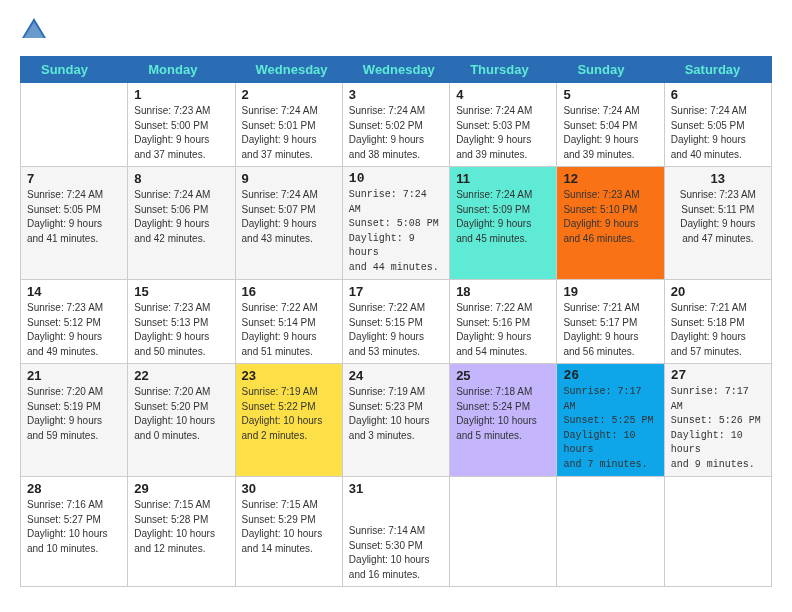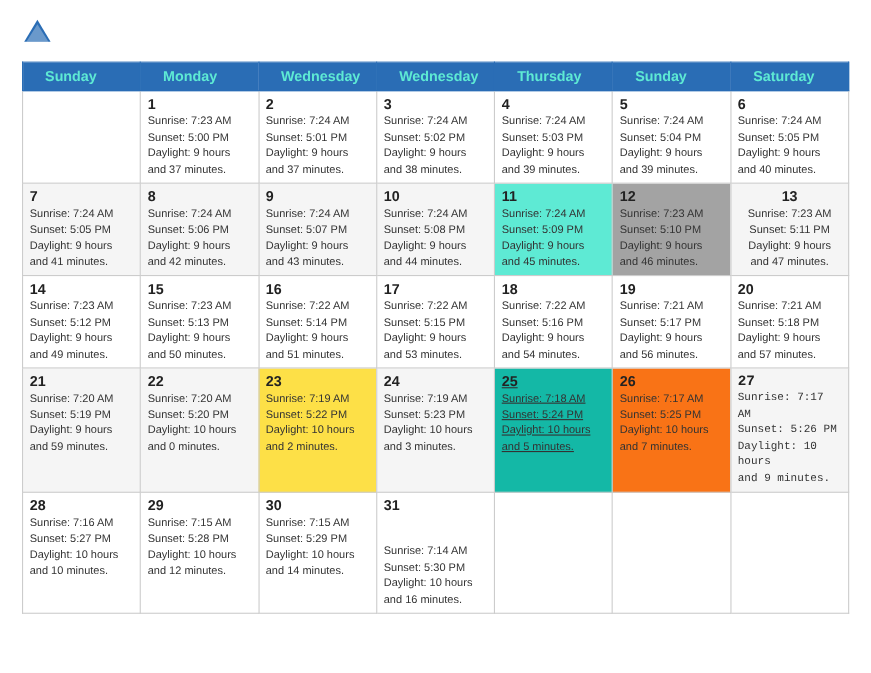--- a/index.html
+++ b/index.html
@@ -193,35 +193,35 @@
 Daylight: 9 hours
 and 42 minutes.</div>
           </td>
           <td style="background: rgb(245, 245, 245);">
             <div class="day-number">9</div>
             <div class="day-info" style="white-space: pre-line;">Sunrise: 7:24 AM
 Sunset: 5:07 PM
 Daylight: 9 hours
 and 43 minutes.</div>
           </td>
-          <td style="background: rgb(245, 245, 245);">
+          <td style="background: rgb(245, 245, 245); font-family: Liberation Mono, monospace;">
             <div class="day-number">10</div>
             <div class="day-info" style="white-space: pre-line;">Sunrise: 7:24 AM
 Sunset: 5:08 PM
 Daylight: 9 hours
 and 44 minutes.</div>
           </td>
           <td style="background: #5eead4;">
             <div class="day-number">11</div>
             <div class="day-info" style="white-space: pre-line;">Sunrise: 7:24 AM
 Sunset: 5:09 PM
 Daylight: 9 hours
 and 45 minutes.</div>
           </td>
-          <td style="background: #a3a3a3;">
+          <td style="background: #f97316;">
             <div class="day-number">12</div>
             <div class="day-info" style="white-space: pre-line;">Sunrise: 7:23 AM
 Sunset: 5:10 PM
 Daylight: 9 hours
 and 46 minutes.</div>
           </td>
           <td style="background: rgb(245, 245, 245); text-align: center;">
             <div class="day-number">13</div>
             <div class="day-info" style="white-space: pre-line;">Sunrise: 7:23 AM
 Sunset: 5:11 PM
@@ -302,28 +302,28 @@
 Daylight: 10 hours
 and 2 minutes.</div>
           </td>
           <td style="background: rgb(245, 245, 245);">
             <div class="day-number">24</div>
             <div class="day-info" style="white-space: pre-line;">Sunrise: 7:19 AM
 Sunset: 5:23 PM
 Daylight: 10 hours
 and 3 minutes.</div>
           </td>
-          <td style="background: #14b8a6; text-decoration: underline;">
+          <td style="background: #c4b5fd;">
             <div class="day-number">25</div>
             <div class="day-info" style="white-space: pre-line;">Sunrise: 7:18 AM
 Sunset: 5:24 PM
 Daylight: 10 hours
 and 5 minutes.</div>
           </td>
-          <td style="background: #f97316;">
+          <td style="background: #0ea5e9; font-family: Liberation Mono, monospace;">
             <div class="day-number">26</div>
             <div class="day-info" style="white-space: pre-line;">Sunrise: 7:17 AM
 Sunset: 5:25 PM
 Daylight: 10 hours
 and 7 minutes.</div>
           </td>
           <td style="background: rgb(245, 245, 245); font-family: Liberation Mono, monospace;">
             <div class="day-number">27</div>
             <div class="day-info" style="white-space: pre-line;">Sunrise: 7:17 AM
 Sunset: 5:26 PM

